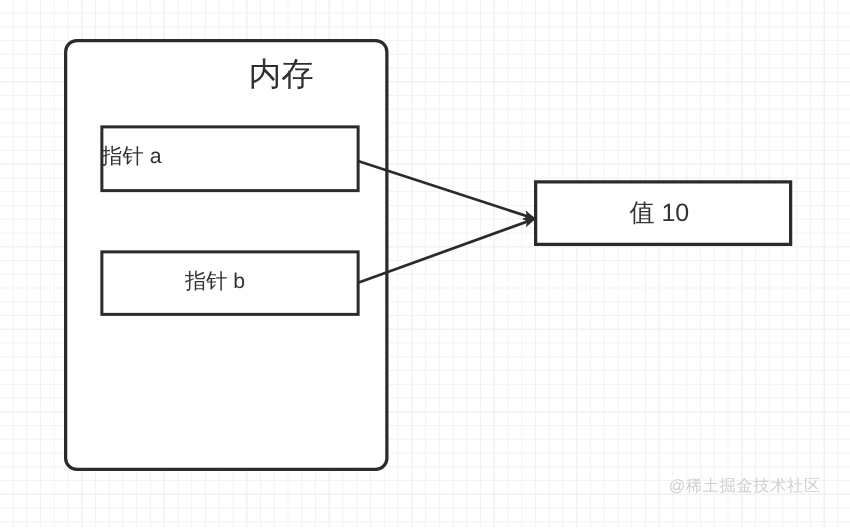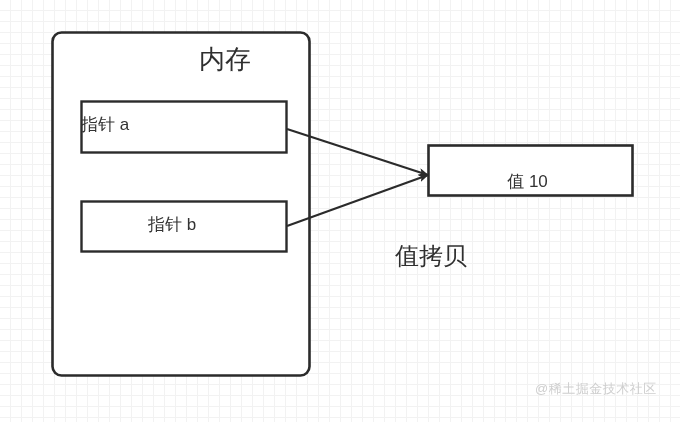--- a/index.html
+++ b/index.html
@@ -60,22 +60,21 @@
     top: 216px;
     width: 182px;
     text-align: center;
     font-size: 17px;
   }
   #value-label {
     left: 428px;
     top: 161px;
     width: 199px;
     text-align: center;
-    font-size: 17px;
-    margin-top: 12px;
+    font-size: 20px;
   }
   #copy-label {
     left: 395px;
     top: 244px;
     font-size: 24px;
     color: #2f2f2f;
   }
   #watermark {
     position: absolute;
     left: 535px;
@@ -112,17 +111,16 @@
   </svg>
 
   <div class="node-label" id="memory-title">内存</div>
 
   <div class="node-label" id="pointer-a-label">指针 a</div>
 
   <div class="node-label" id="pointer-b-label">指针 b</div>
 
   <div class="node-label" id="value-label">值 10</div>
 
-  <div class="node-label" id="copy-label">值拷贝</div>
 
   <div id="watermark">@稀土掘金技术社区</div>
 
 </div>
 
 </body></html>

